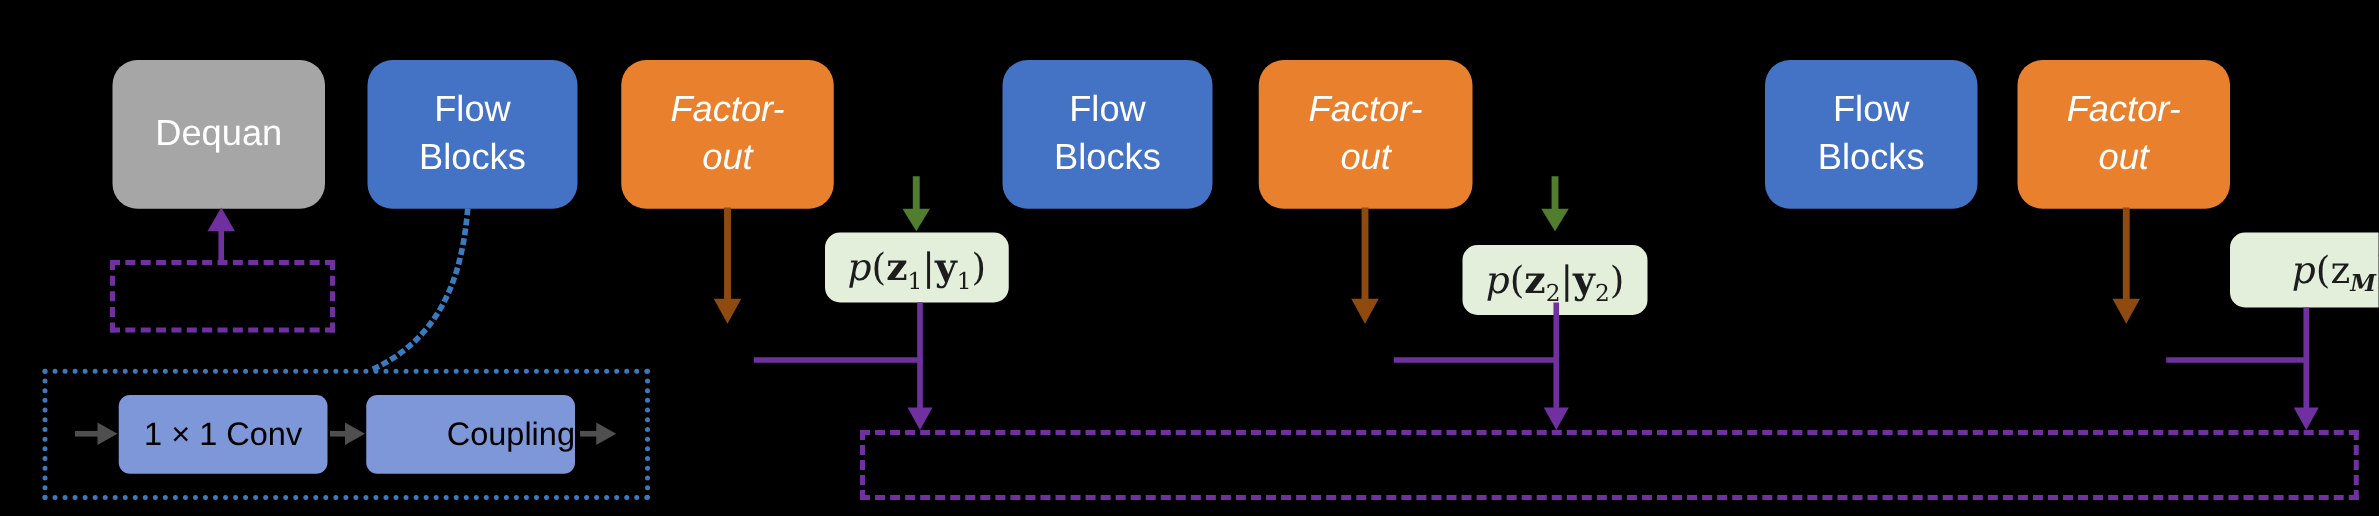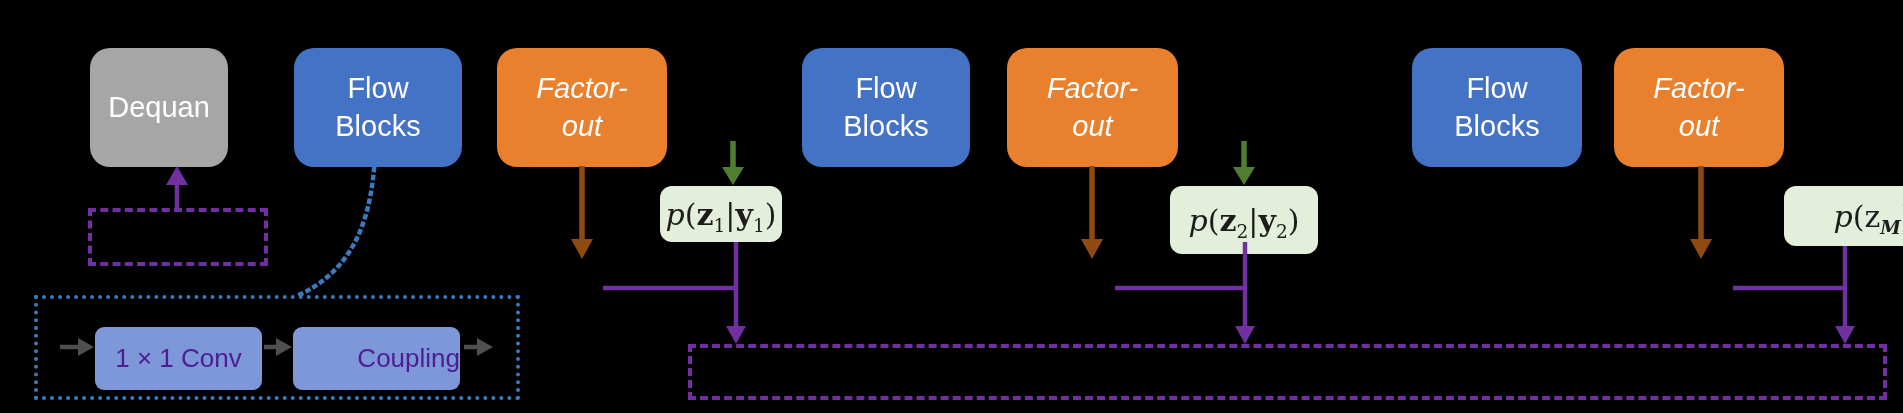--- a/index.html
+++ b/index.html
@@ -15,39 +15,39 @@
     border-radius:20px;
     display:flex;flex-direction:column;
     align-items:center;justify-content:center;
     color:#fff;
     font-size:29px;line-height:1.28;
     text-align:center;
   }
   .box-gray{background:#A6A6A6;}
   .box-blue{background:#4472C4;align-items:center;}
   .box-orange{background:#E8802E;font-style:italic;}
-  .box-dequant{left:90px;top:48px;width:138px;height:119px;}
+  .box-dequant{left:90px;top:48px;width:170px;height:119px;}
   .box-flow1{left:294px;top:48px;width:168px;height:119px;}
   .box-factor1{left:497px;top:48px;width:170px;height:119px;}
   .box-flow2{left:802px;top:48px;width:168px;height:119px;}
   .box-factor2{left:1007px;top:48px;width:171px;height:119px;}
   .box-flow3{left:1412px;top:48px;width:170px;height:119px;}
   .box-factor3{left:1614px;top:48px;width:170px;height:119px;}
 
   .prior{
     position:absolute;
     background:#E4EFDB;
     border-radius:12px;
     display:flex;align-items:center;justify-content:center;
     color:#1C1C1C;
     font-family:"DejaVu Serif",serif;
     font-size:30px;
   }
-  .prior1{left:660px;top:186px;width:122px;height:56px;align-items:center;}
-  .prior2{left:1170px;top:186px;width:148px;height:68px;}
+  .prior1{left:660px;top:186px;width:147px;height:56px;align-items:center;}
+  .prior2{left:1170px;top:196px;width:148px;height:56px;}
   .priorM{left:1784px;top:186px;width:114px;height:60px;padding-left:32px;}
   .prior i{font-style:italic;}
   .prior b{font-weight:bold;}
   .prior sub{font-size:0.62em;line-height:0;}
   .prior .bisub{font-weight:bold;font-style:italic;}
 
   .dashed-purple{
     position:absolute;
     border:4px dashed #7030A0;
     box-sizing:border-box;
@@ -59,21 +59,21 @@
     position:absolute;
     border:4px dotted #3A7ABF;
     box-sizing:border-box;
     left:34px;top:295px;width:486px;height:105px;
   }
   .inner-box{
     position:absolute;
     background:#7E97D8;
     border-radius:9px;
     display:flex;align-items:center;justify-content:center;
-    color:#4c1d95;font-size:26px;margin-top:11px;
+    color:#000000;font-size:26px;
   }
   .inner-conv{left:95px;top:316px;width:167px;height:63px;}
   .inner-coupling{left:293px;top:316px;width:167px;height:63px;justify-content:flex-end;}
 
   .overlay{
     position:absolute;left:0;top:0;width:1903px;height:413px;
     pointer-events:none;
   }
 </style>
 </head>

